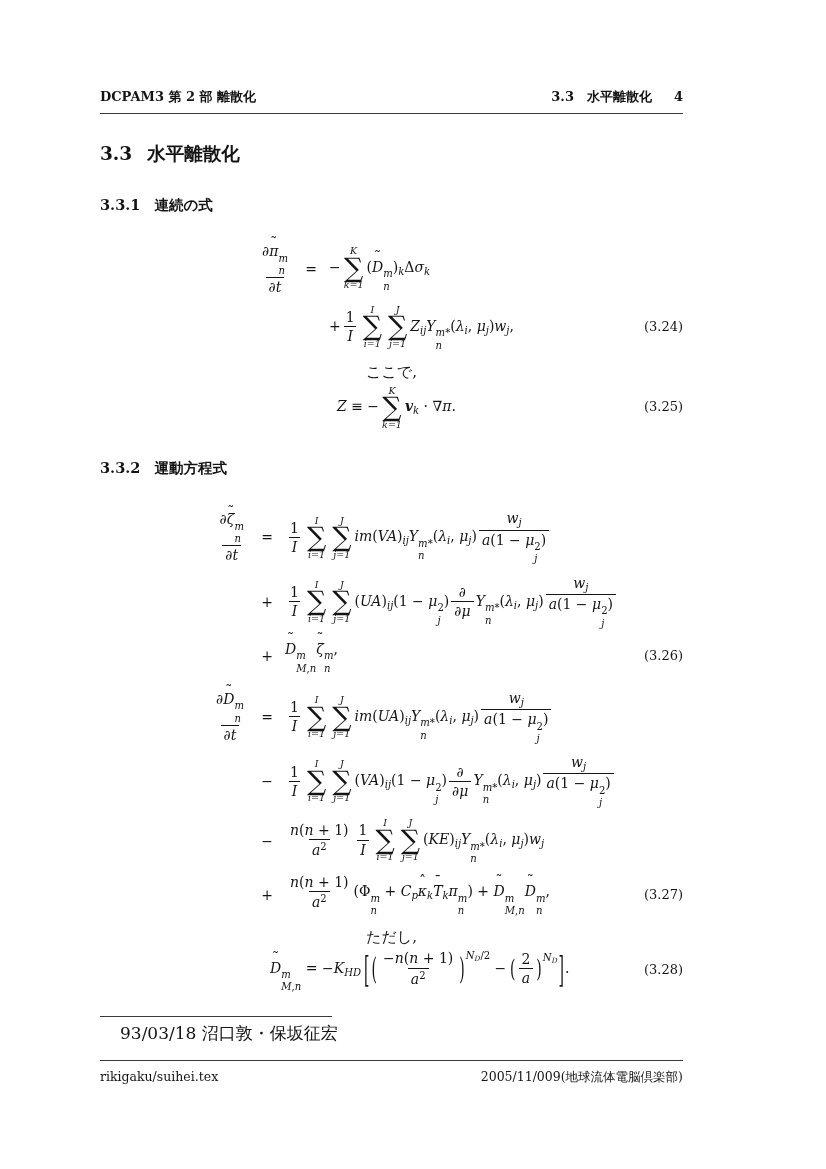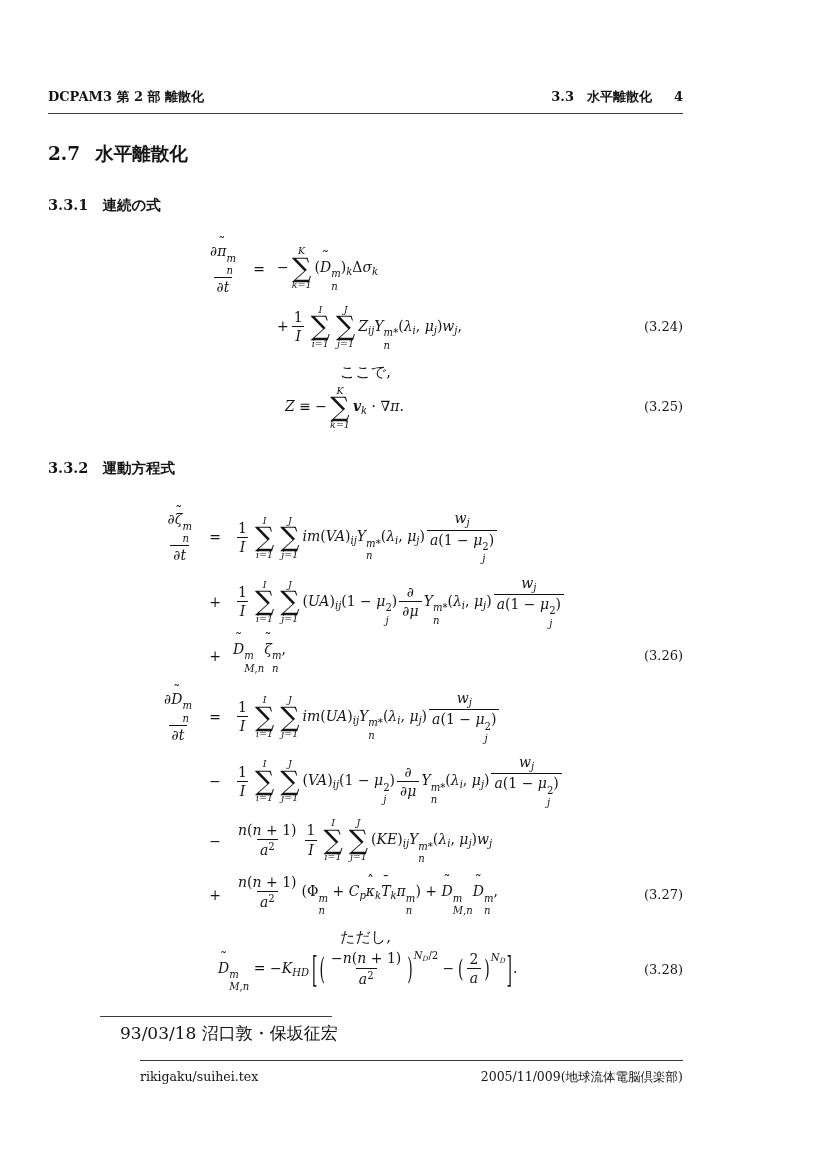--- a/index.html
+++ b/index.html
@@ -1,18 +1,18 @@
 <!DOCTYPE html>
 <html><head>
 <meta charset="utf-8">
 <style>
   html,body{margin:0;padding:0;background:#ffffff;}
   .page{
     position:relative;width:826px;height:1169px;background:#fff;
-    box-sizing:border-box;padding:88px 143px 0 48px;
+    box-sizing:border-box;padding:88px 143px 0 100px;
     font-family:"DejaVu Serif","Liberation Serif",serif;color:#141414;
     overflow:hidden;
   }
   
   .pagehead{display:flex;justify-content:space-between;align-items:baseline;
     border-bottom:1.2px solid #3a3a3a;padding-bottom:7px;font-size:13px;font-weight:bold;}
   .pagenum{margin-left:22px;}
   
   .h1{margin-top:27px;font-size:18.5px;font-weight:bold;}
   .h1 .ht{margin-left:15px;}
@@ -54,36 +54,36 @@
   .macc{position:relative;display:inline-block;}
   .macc .ma{position:absolute;left:50%;top:-0.48em;transform:translateX(-50%);
     font-style:normal;line-height:1;}
   .mbig{display:inline-block;vertical-align:middle;line-height:1;margin:0 1px;}
   
   .footnote{position:absolute;left:100px;top:1016px;width:300px;}
   .fnrule{width:232px;border-top:1px solid #3a3a3a;}
   .fntext{margin-top:5px;padding-left:20px;font-size:17px;white-space:nowrap;}
   .pagefoot{position:absolute;left:100px;right:143px;top:1060px;
     border-top:1px solid #3a3a3a;padding-top:8px;display:flex;justify-content:space-between;
-    font-size:12.5px;margin-left:40px;}
+    font-size:12.5px;}
 </style>
 </head>
 <body>
 
 <div class="page">
 
   <div class="pagehead">
     <span>DCPAM3 第 2 部 離散化</span>
     <span>
       <span>3.3　水平離散化</span><span class="pagenum">4</span>
     </span>
   </div>
 
   <div class="h1">
-    <span>2.7</span><span class="ht">水平離散化</span>
+    <span>3.3</span><span class="ht">水平離散化</span>
   </div>
 
 
   <div class="h2">
     <span>3.3.1</span><span class="ht">連続の式</span>
   </div>
 
   <div class="eq" id="eq324" style="--pl:143px;--lhsw:50px;--opw:36px">
       <span class="eqrow">
         <span class="lhs">

